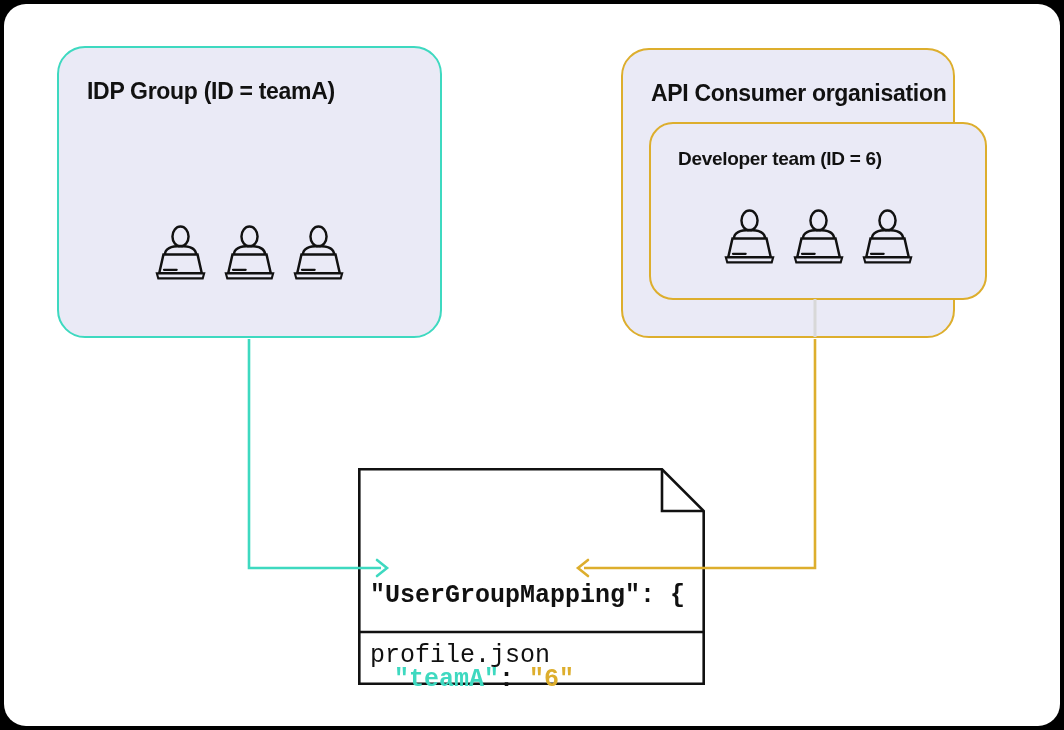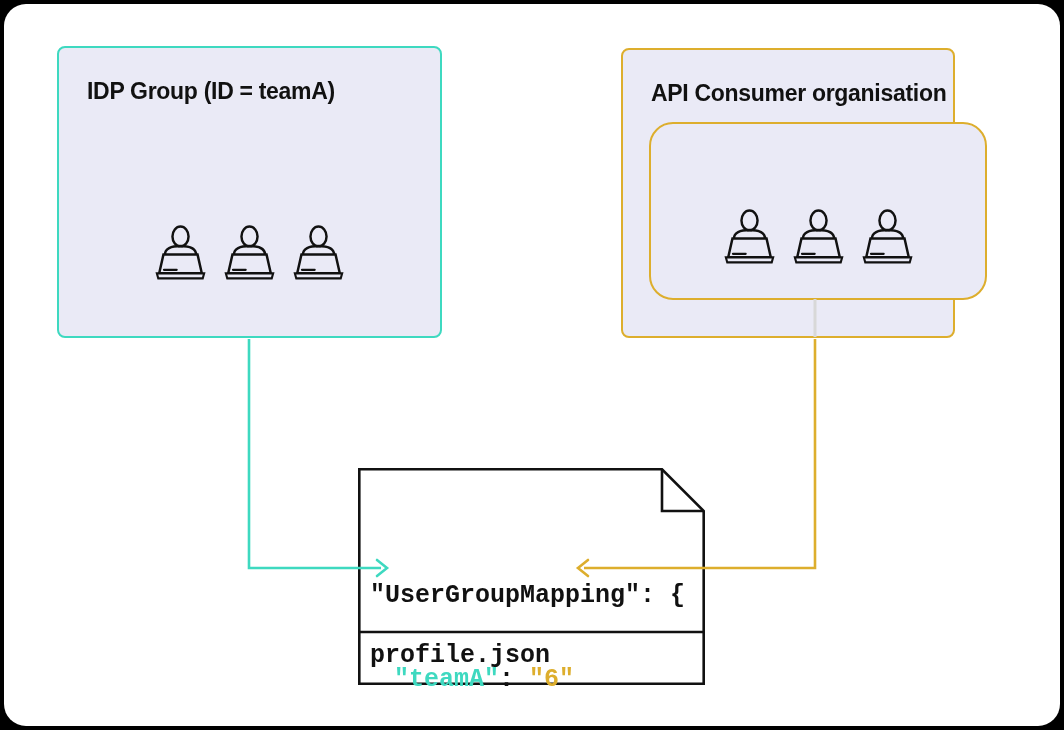--- a/index.html
+++ b/index.html
@@ -17,21 +17,21 @@
     color:var(--ink);
     position:relative;overflow:hidden;
   }
   .canvas{position:absolute;inset:0;width:1064px;height:730px;}
   .card{
     position:absolute;inset:4px;background:#fff;border-radius:22px;
   }
   
   .box{
     position:absolute;background:var(--box-fill);
-    border-radius:8px;
+    border-radius:28px;
     padding-left:15px;
   }
   .box.teal{border:2.5px solid var(--teal);left:57px;top:46px;width:385px;height:292px;}
   .box.gold{border:2.5px solid var(--gold);left:621px;top:48px;width:334px;height:290px;}
   .inner-box{
     position:absolute;left:26px;top:72px;width:338px;height:178px;
     background:var(--box-fill);border:2.5px solid var(--gold);border-radius:24px;
   }
   .box-title{
     position:absolute;left:28px;top:30px;
@@ -51,21 +51,21 @@
     position:absolute;left:370px;top:526px;
     font-family:"Liberation Mono", monospace;
     font-weight:bold;font-size:25px;line-height:28px;white-space:pre;
   }
   .code-line2{padding-left:24px;}
   .code-key{color:var(--teal);}
   .code-value{color:var(--gold);}
   .filename{
     position:absolute;left:370px;top:641px;
     font-family:"Liberation Mono", monospace;
-    font-weight:bold;font-size:25px;white-space:pre;
+    font-weight:normal;font-size:25px;white-space:pre;
   }
   
   .connectors{position:absolute;inset:0;pointer-events:none;}
 </style>
 </head>
 <body>
 
 <div class="canvas">
   <div class="card"></div>
 
@@ -98,20 +98,21 @@
     <path d="M10.5 46.8 L24 46.8" stroke="#111" stroke-width="2.2" stroke-linecap="round"></path>
     <path d="M3 50.5 L53 50.5 L51.5 55.8 L4.5 55.8 Z" fill="var(--box-fill)" stroke="#111" stroke-width="2.2" stroke-linejoin="miter"></path>
   </svg>
 </span>
     </div>
   </div>
 
   <div class="box gold">
     <div class="box-title">API Consumer organisation</div>
     <div class="inner-box">
+      <div class="box-title">Developer team (ID = 6)</div>
       <div class="icons-row">
         <span class="icon-slot">
   <svg viewBox="0 0 56 58" fill="none" xmlns="http://www.w3.org/2000/svg">
     <ellipse cx="28" cy="11.5" rx="8.5" ry="10.5" stroke="#111" stroke-width="2.6"></ellipse>
     <path d="M11.5 31 C11.5 24.5 18 21.6 28 21.6 C38 21.6 44.5 24.5 44.5 31" stroke="#111" stroke-width="2.6"></path>
     <path d="M10 30.5 L46 30.5 L50.5 50.5 L5.5 50.5 Z" fill="var(--box-fill)" stroke="#111" stroke-width="2.6" stroke-linejoin="miter"></path>
     <path d="M10.5 46.8 L24 46.8" stroke="#111" stroke-width="2.2" stroke-linecap="round"></path>
     <path d="M3 50.5 L53 50.5 L51.5 55.8 L4.5 55.8 Z" fill="var(--box-fill)" stroke="#111" stroke-width="2.2" stroke-linejoin="miter"></path>
   </svg>
 </span>

